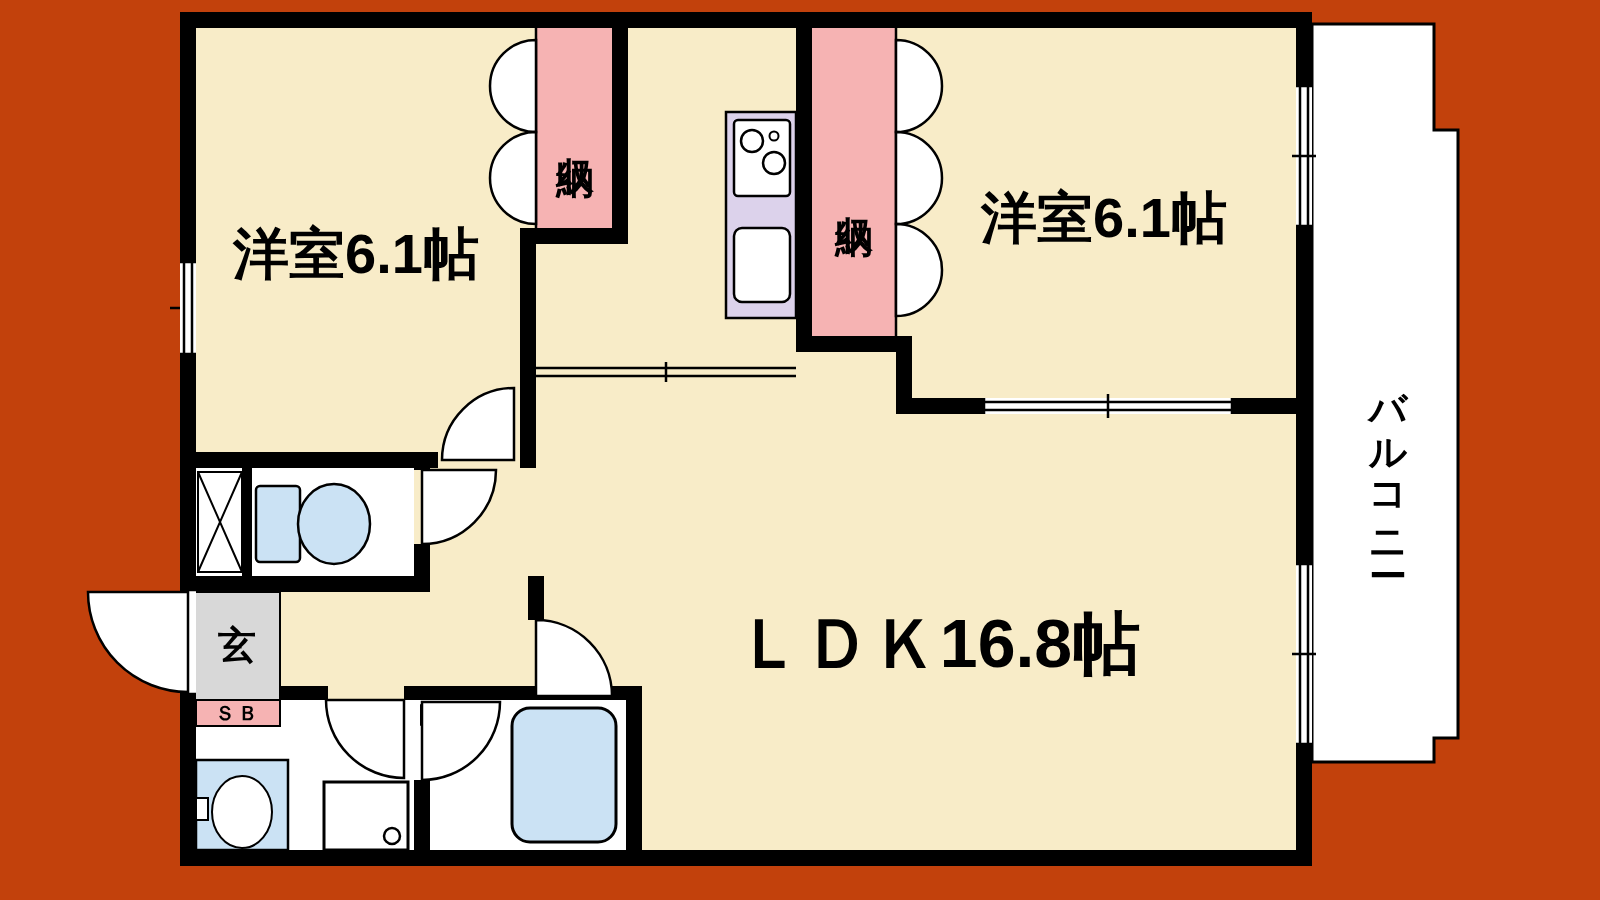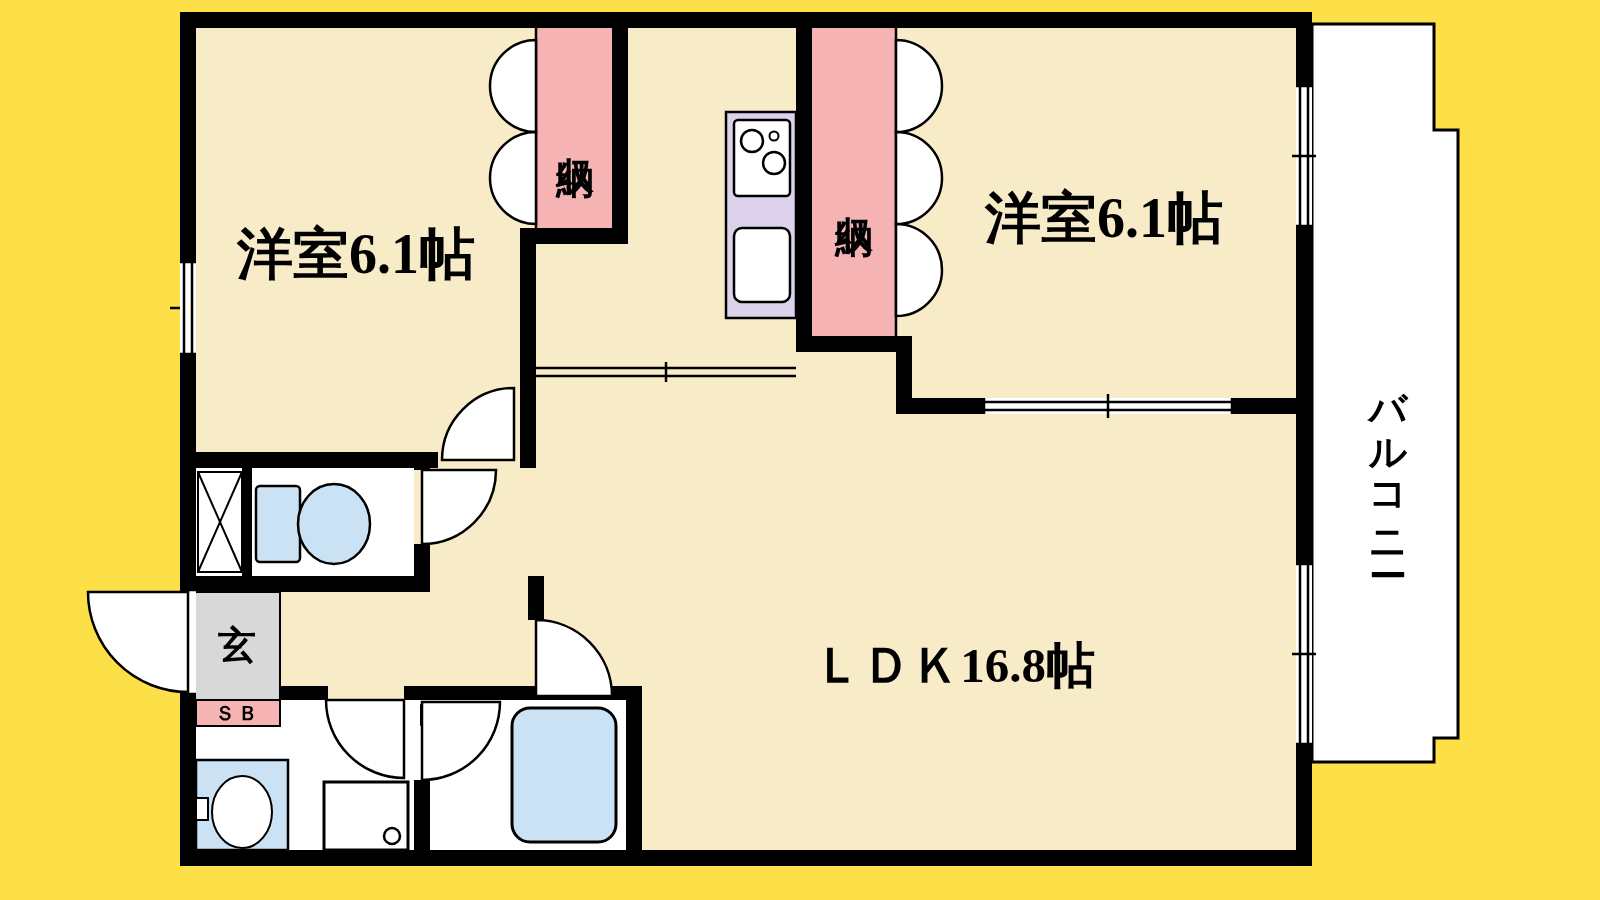--- a/index.html
+++ b/index.html
@@ -1,18 +1,18 @@
 <!DOCTYPE html>
 <html style="--c-wall: #000000; --c-room: #F8ECC8; --c-storage: #F6B3B3; --c-fixture: #CBE2F4; --c-kitchen: #DCD2EB; --c-genkan: #D8D8D8; --c-balcony: #FFFFFF;"><head>
 <meta charset="utf-8">
 <style>
   html,body { margin:0; padding:0; background:#ffffff; }
   .stage {
-    position:relative; width:1600px; height:900px; background:#fde047;
-    font-family:Liberation Serif, serif; overflow:hidden;
+    position:relative; width:1600px; height:900px; background:#c2410c;
+    font-family:Liberation Sans, sans-serif; overflow:hidden;
   }
   .stage svg { position:absolute; left:0; top:0; }
   .label {
     position:absolute; transform:translate(-50%,-50%);
     font-weight:bold; color:#000; white-space:nowrap; line-height:1.05;
     pointer-events:none;
   }
   .vert { writing-mode:vertical-rl; text-orientation:mixed; letter-spacing:4px; }
   .f-room    { fill:var(--c-room,#F8ECC8); }
   .f-storage { fill:var(--c-storage,#F6B3B3); }
@@ -116,19 +116,19 @@
     <path d="M422,470 L496,470 A74,74 0 0 1 422,544 Z"></path>
     <path d="M536,696 L536,620 A76,76 0 0 1 612,696 Z"></path>
     <path d="M188,592 L88,592 A100,100 0 0 0 188,692 Z"></path>
     <path d="M404,700 L326,700 A78,78 0 0 0 404,778 Z"></path>
     <path d="M422,702 L500,702 A78,78 0 0 1 422,780 Z"></path>
   </g>
 </svg>
 
   <div class="label" style="left:356px; top:254px; font-size:56px;">洋室6.1帖</div>
   <div class="label" style="left:1104px; top:218px; font-size:56px;">洋室6.1帖</div>
-  <div class="label" style="left:938px; top:666px; font-size:49px;margin-left:16px;">ＬＤＫ16.8帖</div>
+  <div class="label" style="left:938px; top:644px; font-size:68px;">ＬＤＫ16.8帖</div>
   <div class="label vert" style="left:574px; top:131px; font-size:38px;">収納</div>
   <div class="label vert" style="left:853px; top:190px; font-size:38px;">収納</div>
   <div class="label vert" style="left:1387px; top:462px; font-size:38px;">バルコニー</div>
   <div class="label" style="left:237px; top:646px; font-size:38px;">玄</div>
   <div class="label" style="left:238px; top:713px; font-size:20px; letter-spacing:3px;">ＳＢ</div>
 </div>
 
 </body></html>

